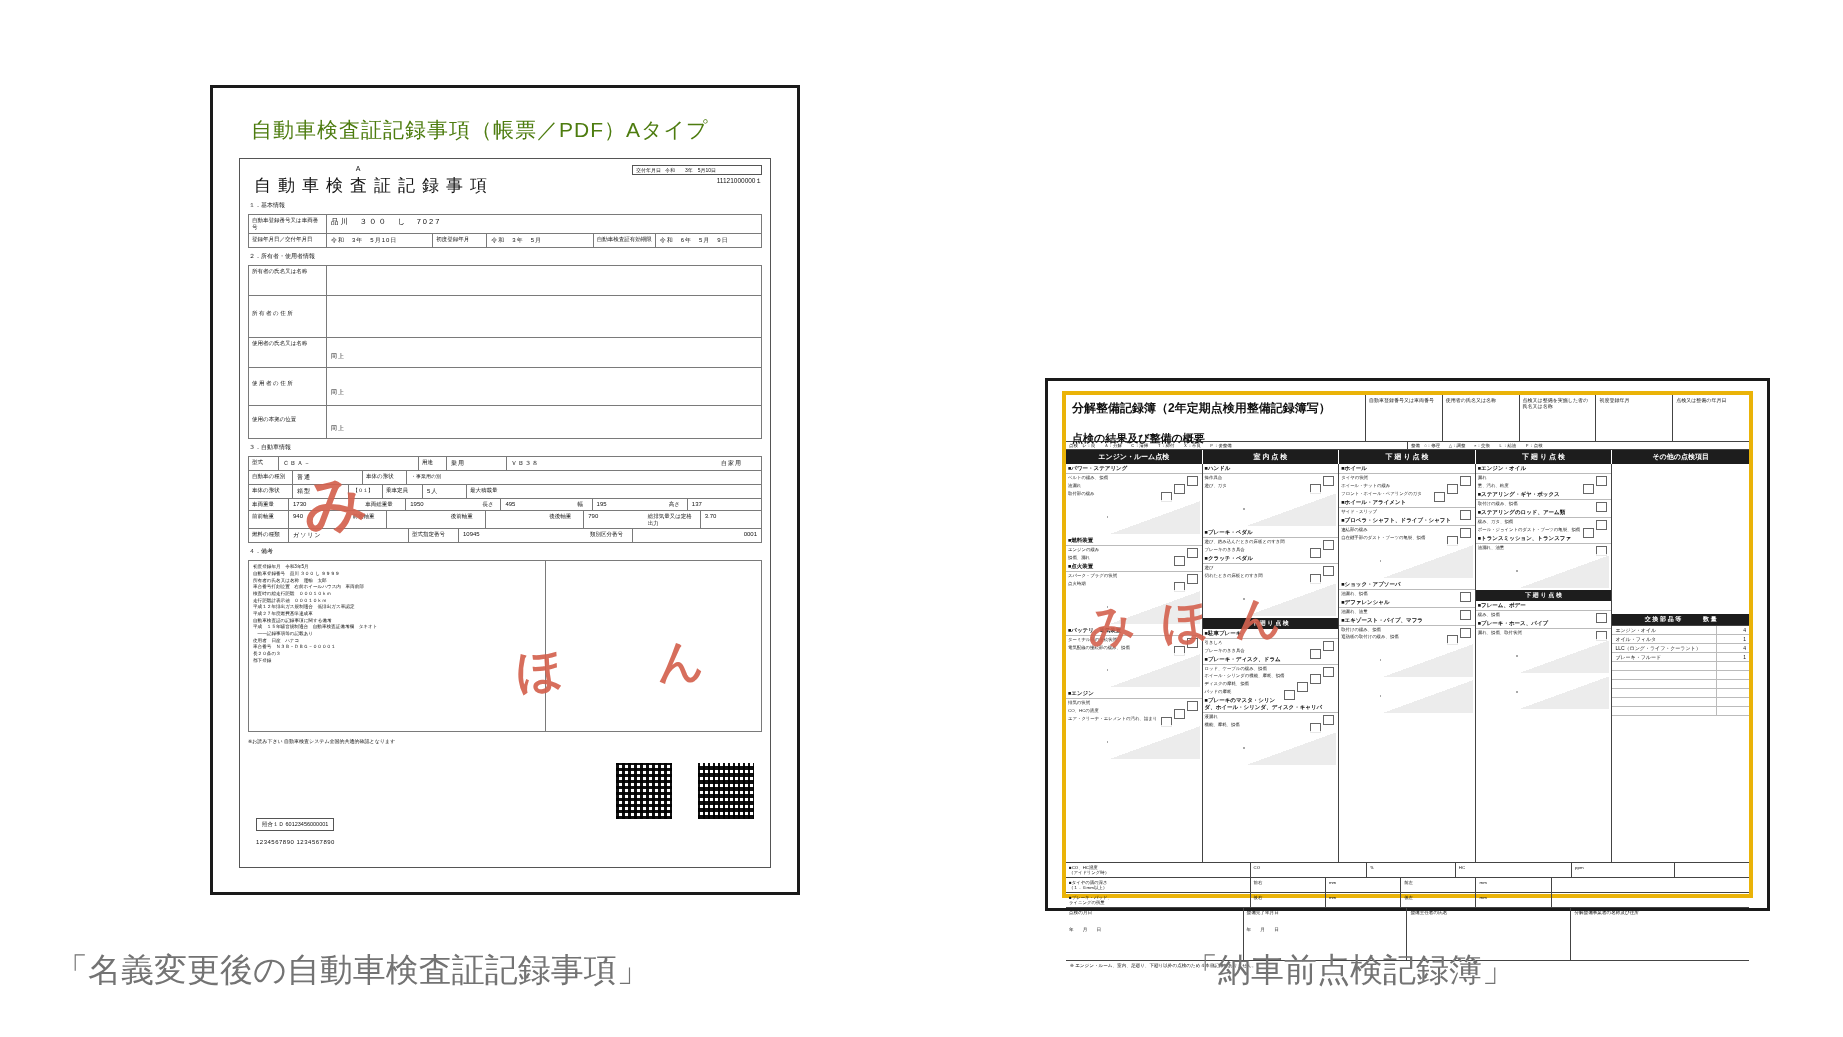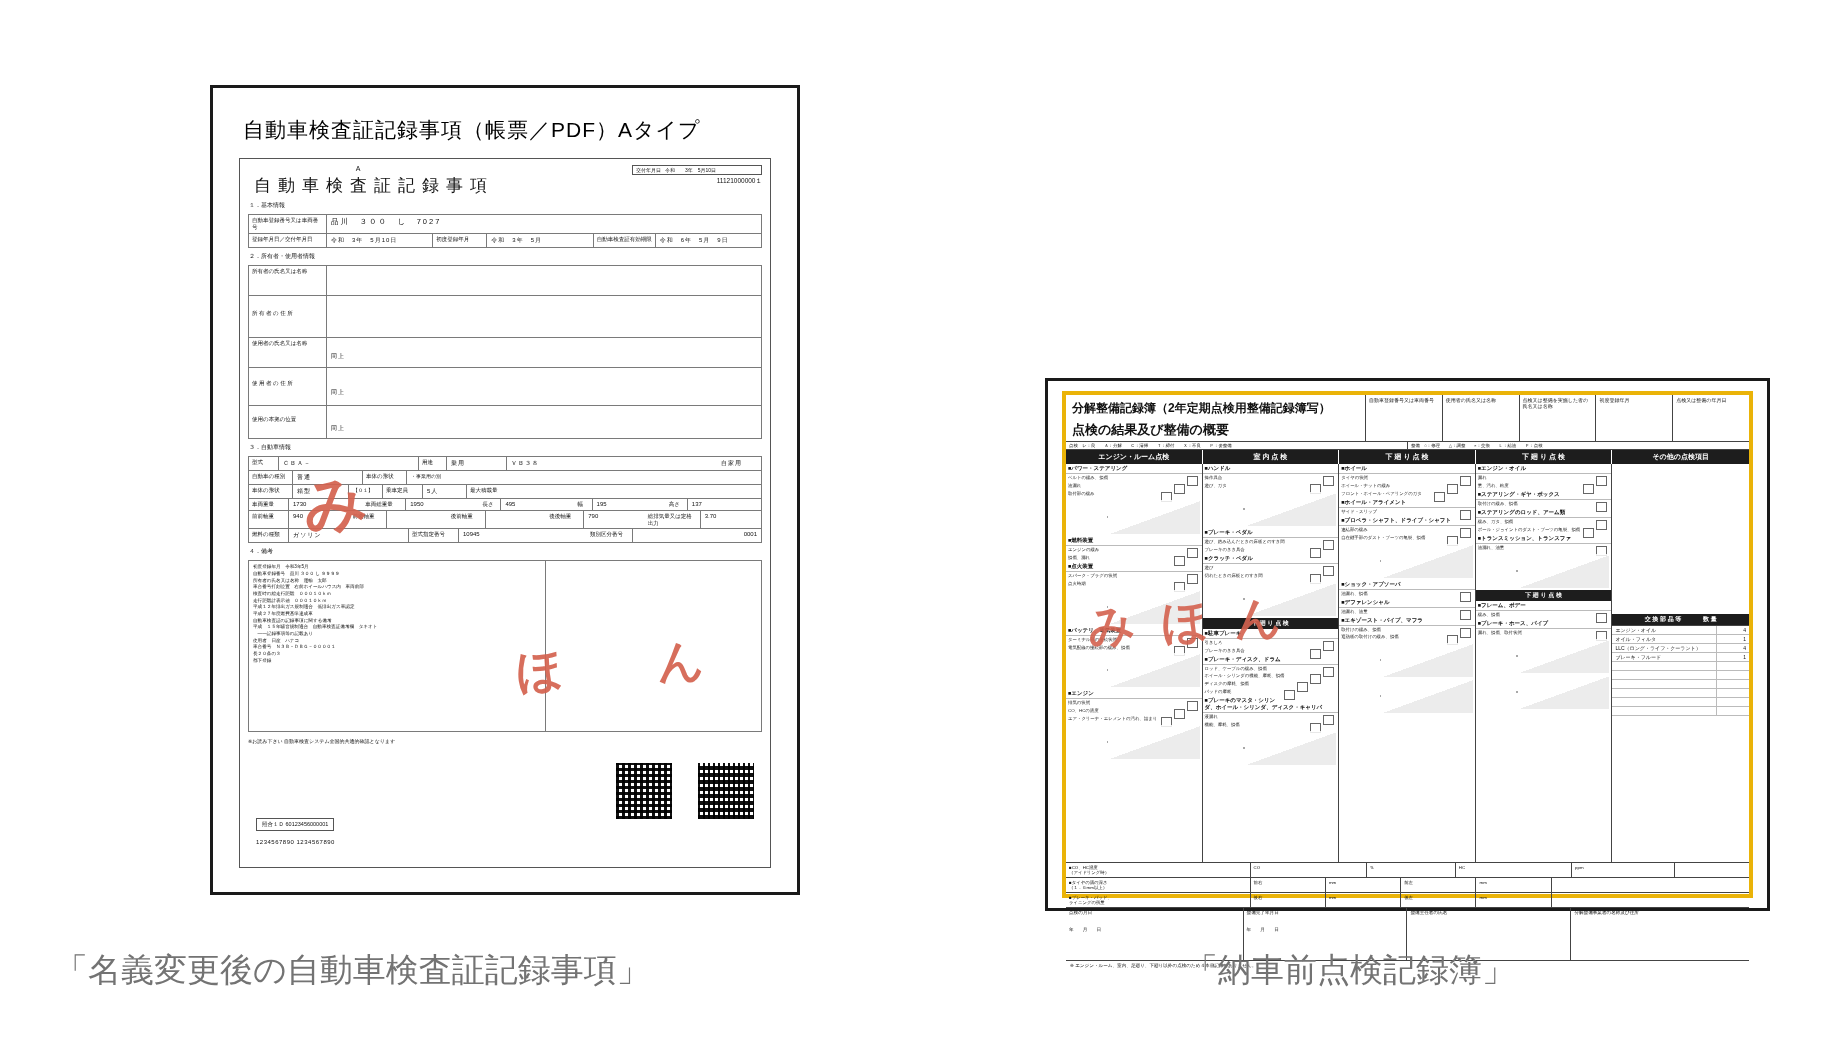--- a/index.html
+++ b/index.html
@@ -2,21 +2,21 @@
 <html lang="ja"><head>
 <meta charset="utf-8">
 <style>
   html,body{margin:0;padding:0;background:#ffffff;}
   body{width:1843px;height:1037px;font-family:"Liberation Sans","DejaVu Sans",sans-serif;color:#111;overflow:hidden;position:relative;}
   .stage{position:absolute;inset:0;}
 
   
   .doc-left{position:absolute;left:210px;top:85px;width:590px;height:810px;background:#fff;border:3px solid #1a1a1a;box-sizing:border-box;}
   .doc-left .inner{position:absolute;left:26px;top:18px;right:26px;bottom:18px;}
-  .dl-title{font-size:21px;letter-spacing:1px;color:#000000;margin:10px 0 14px 4px;white-space:nowrap;}
+  .dl-title{font-size:21px;letter-spacing:1px;color:#4d7c0f;margin:10px 0 14px 12px;white-space:nowrap;}
   .sheet{position:relative;border:1px solid #555;height:calc(100% - 58px);box-sizing:border-box;background:#fff;}
   .sheet .pad{position:absolute;left:8px;right:8px;top:6px;bottom:6px;}
   .row{display:flex;border-top:1px solid #7a7a7a;box-sizing:border-box;}
   .row:last-child{border-bottom:1px solid #7a7a7a;}
   .cellL{width:78px;border-right:1px solid #7a7a7a;padding:2px 3px;box-sizing:border-box;font-size:5.5px;line-height:1.25;}
   .cellR{flex:1;padding:2px 4px;box-sizing:border-box;font-size:7px;}
 
   .hdr-top{display:flex;align-items:flex-start;justify-content:space-between;gap:32px;}
   .doc-a{font-size:7px;text-align:center;width:100%;}
   .doc-main-title{font-size:17px;letter-spacing:7px;margin:2px 0 0 6px;}
@@ -49,21 +49,21 @@
   .stamp{position:absolute;color:#d4624f;font-size:62px;letter-spacing:30px;font-weight:700;opacity:.92;pointer-events:none;white-space:nowrap;}
   .stamp.left{left:56px;top:296px;transform:rotate(-3deg);}
   .stamp.right{left:268px;top:470px;font-size:46px;letter-spacing:24px;transform:rotate(-4deg);}
 
   
   .doc-right{position:absolute;left:1045px;top:378px;width:725px;height:533px;background:#fff;border:3px solid #1a1a1a;box-sizing:border-box;}
   .doc-right .inner{position:absolute;left:14px;top:10px;right:14px;bottom:10px;border:4px solid #eab308;}
   .dr-head{display:flex;border-bottom:1px solid #444;height:46px;}
   .dr-title{width:300px;padding:5px 6px;box-sizing:border-box;border-right:1px solid #444;}
   .dr-title .t1{font-size:12px;font-weight:700;white-space:nowrap;}
-  .dr-title .t2{font-size:13px;font-weight:700;margin-top:4px;}
+  .dr-title .t2{font-size:11px;font-weight:700;margin-top:14px;}
   .dr-headcell{flex:1;border-right:1px solid #444;font-size:5px;padding:2px 3px;box-sizing:border-box;}
   .dr-headcell:last-child{border-right:none;}
 
   .dr-colhdr{display:flex;background:#1d1d1d;color:#fff;font-size:7px;font-weight:700;}
   .dr-colhdr div{border-right:1px solid #fff;padding:2px 0;text-align:center;box-sizing:border-box;}
   .dr-colhdr div:last-child{border-right:none;}
 
   .dr-body{display:flex;height:398px;}
   .dr-col{border-right:1px solid #444;box-sizing:border-box;position:relative;overflow:hidden;}
   .dr-col:last-child{border-right:none;}

